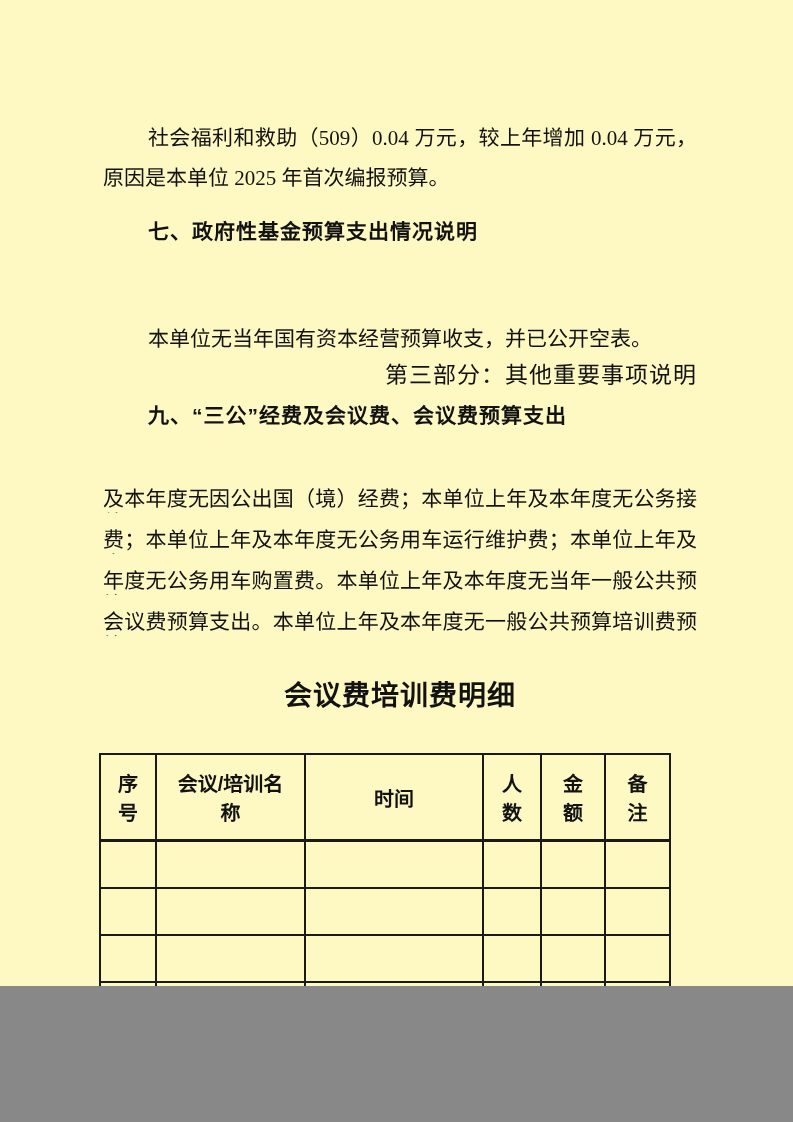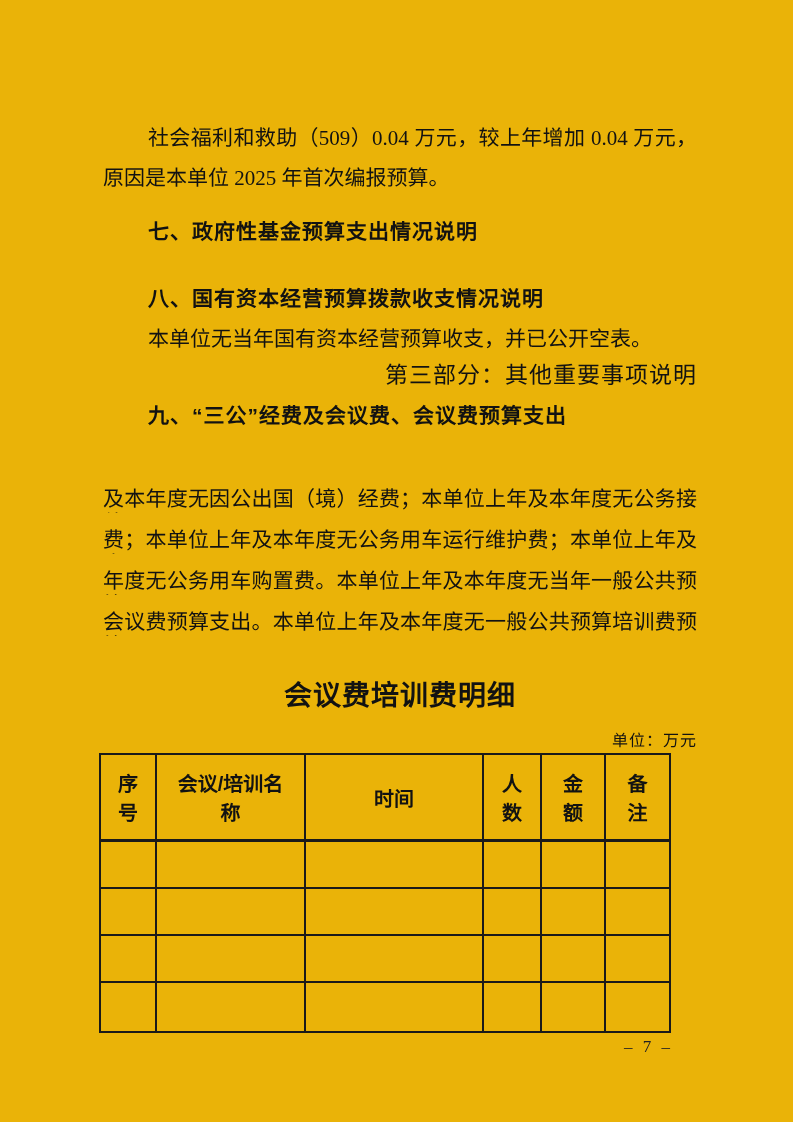--- a/index.html
+++ b/index.html
@@ -4,23 +4,23 @@
 <title>预算说明 - 第7页</title>
 <style>
   html, body {
     margin: 0;
     padding: 0;
     background: #888;
   }
   .page {
     position: relative;
     width: 793px;
-    height: 1122px;
+    height: 986px;
     margin: 0 auto;
-    background: #eab308;
+    background: #fef9c3;
     overflow: hidden;
     color: #121212;
   }
   .line {
     position: absolute;
     left: 103px;
     width: 594px;
     font-family: "Liberation Serif", "DejaVu Serif", serif;
     font-size: 21px;
     line-height: 24px;
@@ -100,35 +100,33 @@
 </head>
 <body>
 
 <div class="page">
 
   <div class="line indent fill" style="top:126px">社会福利和救助（509）0.04 万元，较上年增加 0.04 万元，</div>
   <div class="line" style="top:166px">原因是本单位 2025 年首次编报预算。</div>
 
   <div class="line indent hei" style="top:220px">七、政府性基金预算支出情况说明</div>
 
-  <div class="line indent hei" style="top:287px">八、国有资本经营预算拨款收支情况说明</div>
   <div class="line indent" style="top:327px">本单位无当年国有资本经营预算收支，并已公开空表。</div>
 
   <div class="line part-title" style="top:364px">第三部分：其他重要事项说明</div>
 
   <div class="line indent hei" style="top:404px">九、“三公”经费及会议费、会议费预算支出</div>
 
   <div class="line fill" style="top:487px">及本年度无因公出国（境）经费；本单位上年及本年度无公务接待</div>
   <div class="line fill" style="top:528px">费；本单位上年及本年度无公务用车运行维护费；本单位上年及本</div>
   <div class="line fill" style="top:569px">年度无公务用车购置费。本单位上年及本年度无当年一般公共预算</div>
   <div class="line fill" style="top:610px">会议费预算支出。本单位上年及本年度无一般公共预算培训费预算</div>
 
   <div class="line table-title" style="top:684px">会议费培训费明细</div>
 
-  <div class="line unit-note" style="top:729px">单位：万元</div>
 
   <table class="detail">
     <colgroup>
       <col style="width:56px">
       <col style="width:149px">
       <col style="width:178px">
       <col style="width:58px">
       <col style="width:64px">
       <col style="width:65px">
     </colgroup>

